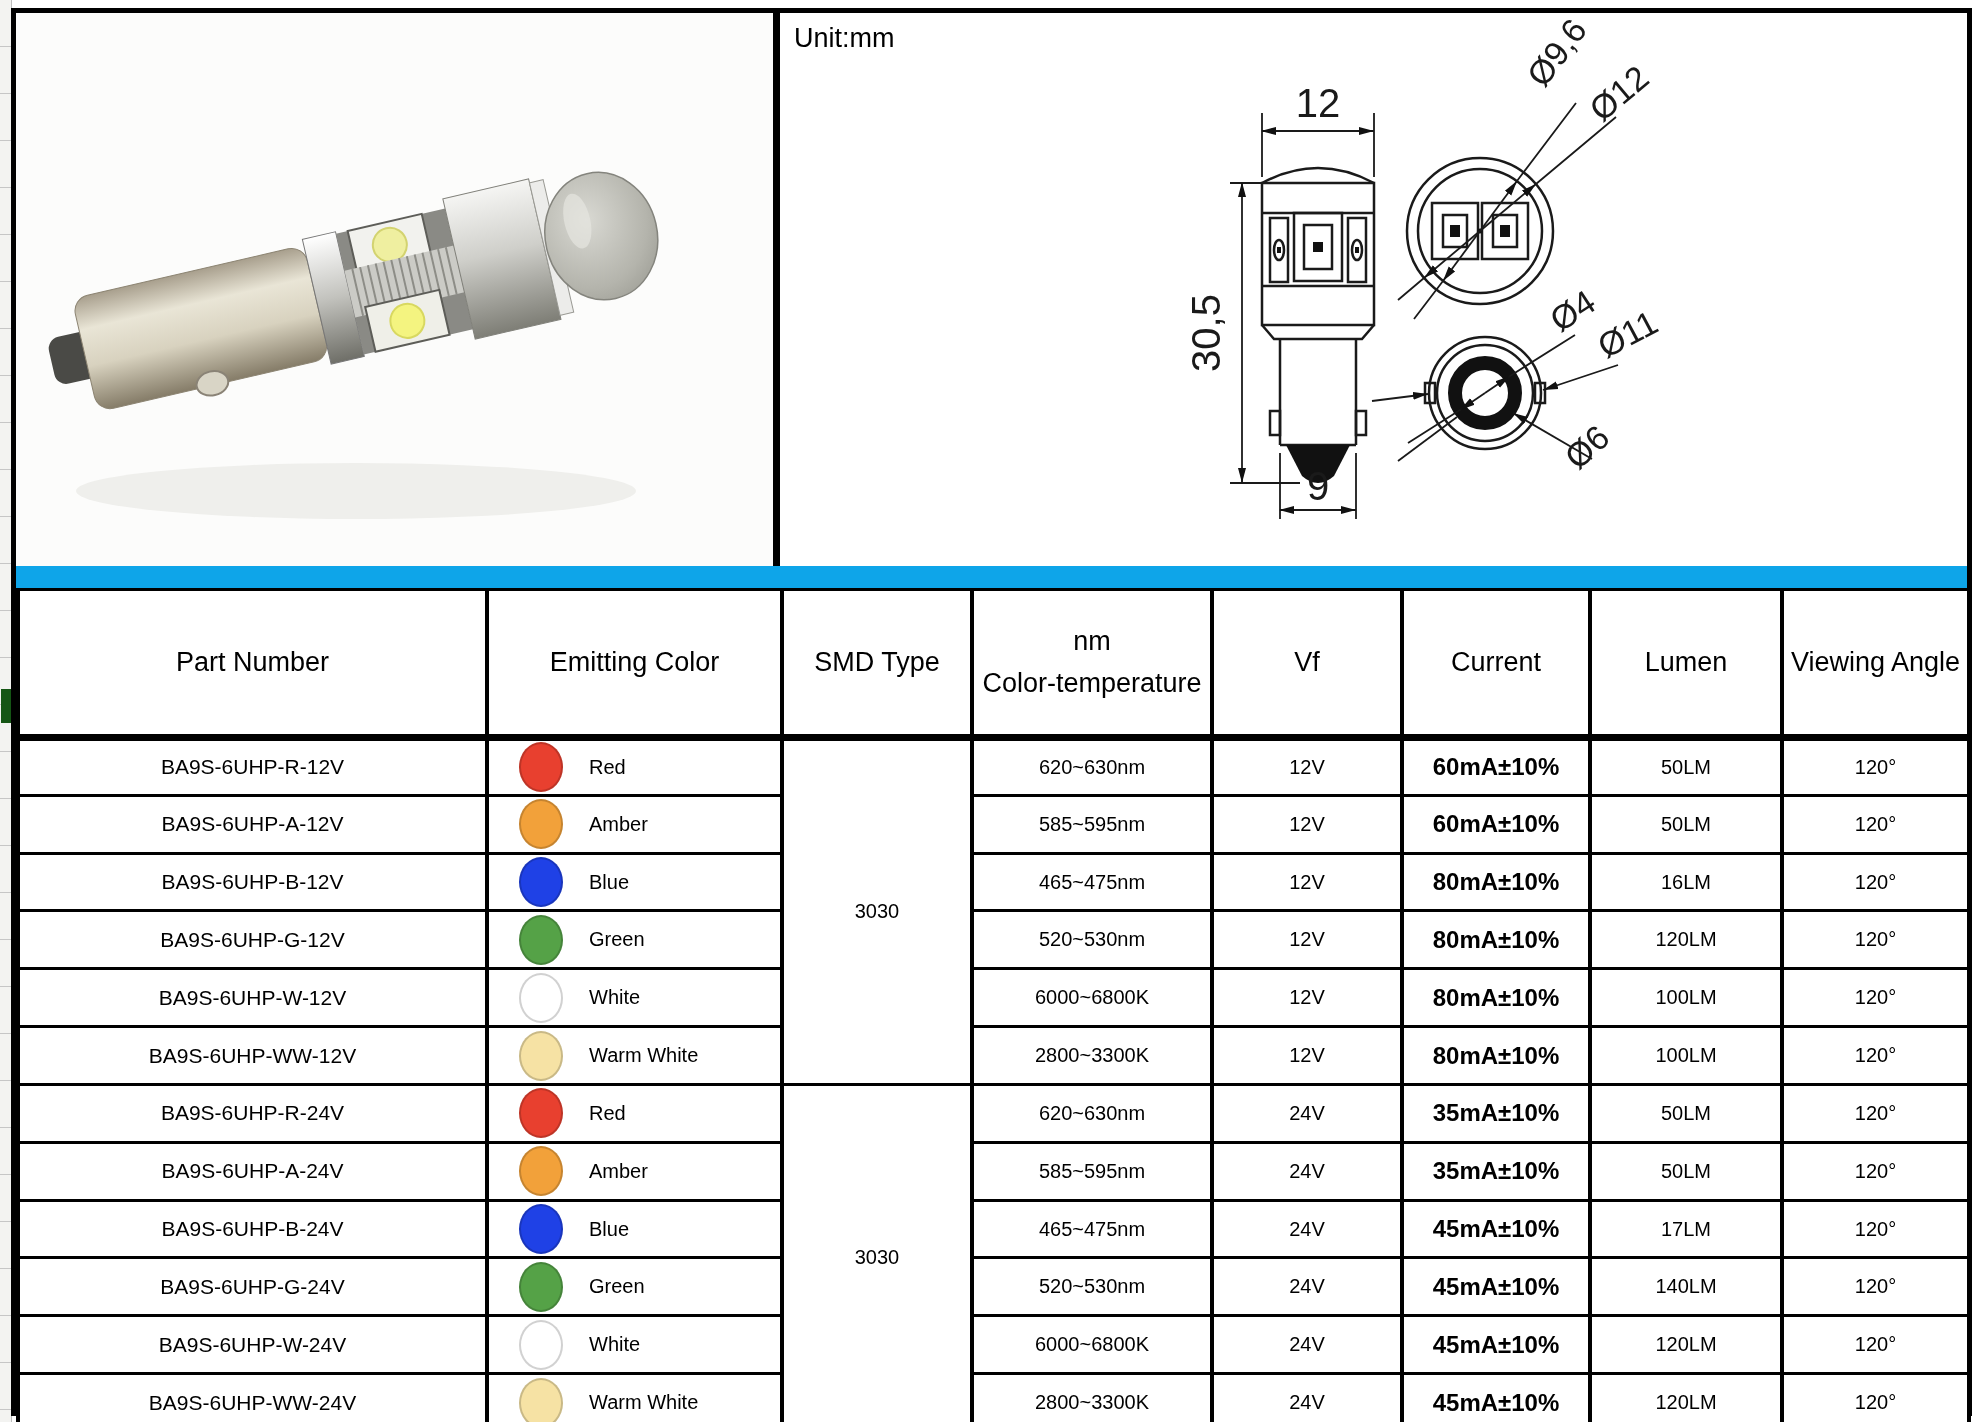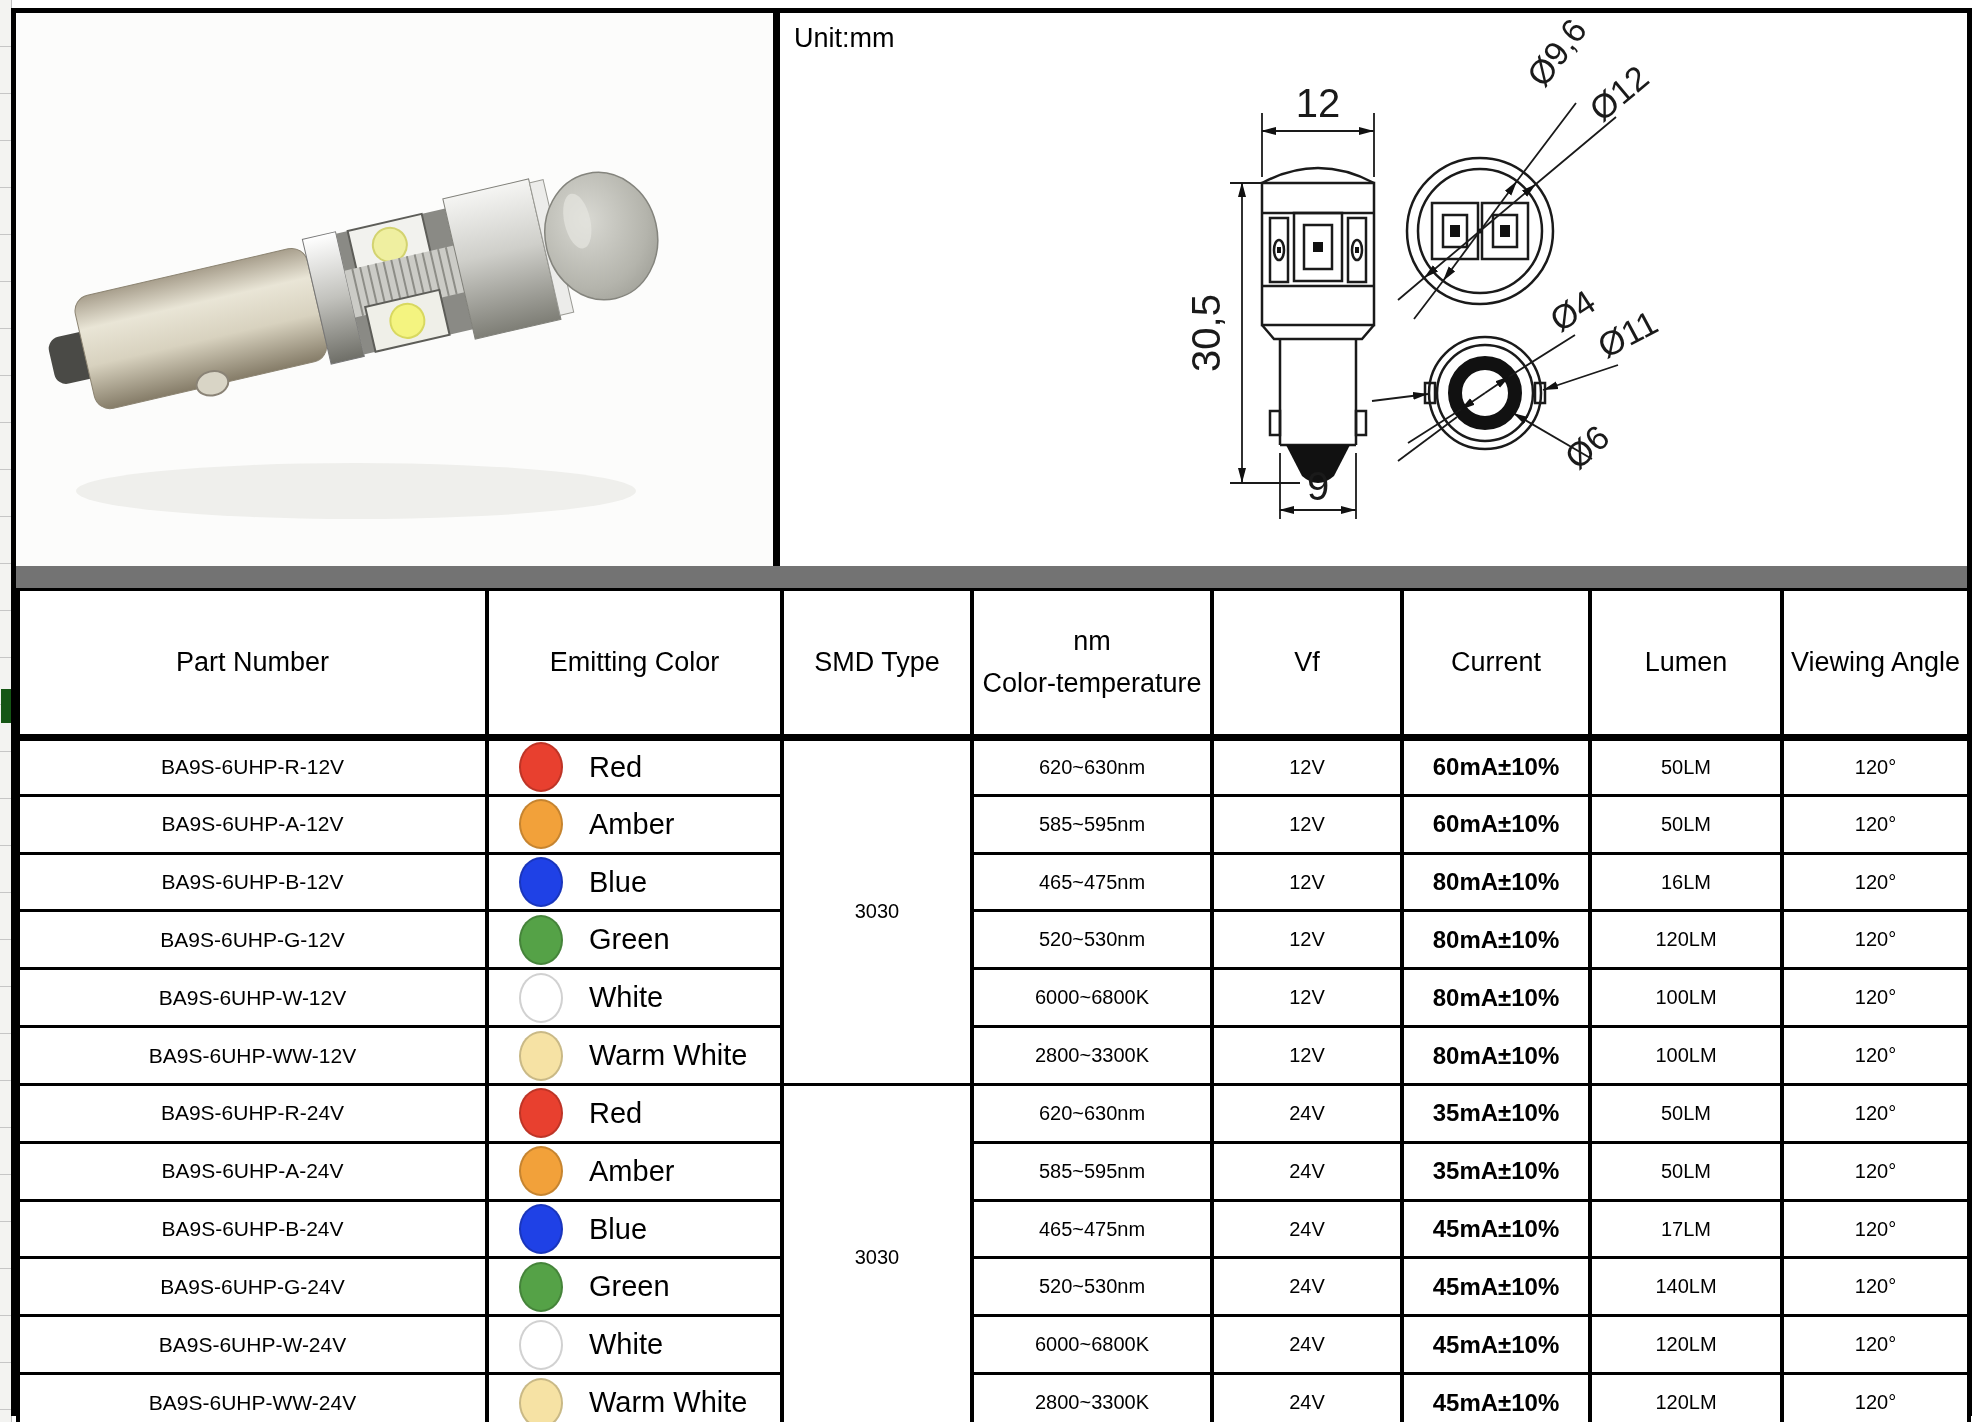--- a/index.html
+++ b/index.html
@@ -5,21 +5,21 @@
   html,body{margin:0;padding:0;background:#fff;}
   body{width:1980px;height:1422px;position:relative;font-family:"Liberation Sans",sans-serif;color:#111;overflow:hidden;}
 
   
   .gutter{position:absolute;left:0;top:0;width:11px;height:1422px;background:#f3f3f1;
           background-image:repeating-linear-gradient(to bottom,rgba(0,0,0,0) 0 46px,#c6c6c6 46px 47px);
           border-right:1px solid #bdbdbd;}
   .gutter-marker{position:absolute;left:1px;top:689px;width:10px;height:34px;}
 
   
-  #main{position:absolute;left:11px;top:8px;width:1961px;height:1408px;border:5px solid #000;box-sizing:border-box;background:#737373;}
+  #main{position:absolute;left:11px;top:8px;width:1961px;height:1408px;border:5px solid #000;box-sizing:border-box;background:#0ea5e9;}
 
   #photo-cell{position:absolute;left:0;top:0;width:764px;height:553px;border-right:7px solid #000;box-sizing:border-box;background:#fcfcfb;overflow:hidden;}
   #diagram-cell{position:absolute;left:764px;top:0;width:1187px;height:553px;background:#fff;overflow:hidden;}
   .unit-label{position:absolute;left:14px;top:10px;font-size:27px;color:#000;}
 
   #diagram-svg{position:absolute;left:0;top:0;}
   #diagram-svg path,#diagram-svg line,#diagram-svg circle,#diagram-svg rect,#diagram-svg ellipse{vector-effect:non-scaling-stroke;}
   .dline{stroke:#1a1a1a;stroke-width:2.5;fill:none;}
   .thin{stroke:#1a1a1a;stroke-width:1.8;fill:none;}
   .dfill{fill:#111;stroke:none;}
@@ -32,21 +32,21 @@
       vertical-align:middle;text-align:center;padding:0;background:#fff;color:#000;overflow:hidden;}
   #spec-table thead th{border-bottom-width:7px;font-weight:normal;font-size:27px;line-height:1.55;}
   #spec-table thead tr{height:148px;}
   #spec-table tbody tr{height:57px;}
   tr.group-start td{border-top-width:7px;}
   td.c-part{text-align:left;padding-left:24px;font-size:21px;}
   td.c-nm,td.c-vf,td.c-lum,td.c-ang,td.c-smd{font-size:20px;}
   td.c-cur{font-size:24px;font-weight:bold;}
   .colorwrap{display:flex;align-items:center;padding-left:30px;}
   .swatch{display:inline-block;width:44px;height:50px;border-radius:50%;border:2px solid rgba(0,0,0,0.18);box-sizing:border-box;flex:0 0 auto;}
-  .color-label{margin-left:26px;font-size:29px;}
+  .color-label{margin-left:26px;font-size:20px;}
 </style>
 </head>
 <body>
 
 <div class="gutter">
   <div class="gutter-marker" style="background-color: rgb(21, 86, 21);"></div>
 </div>
 
 <div id="main">
 

